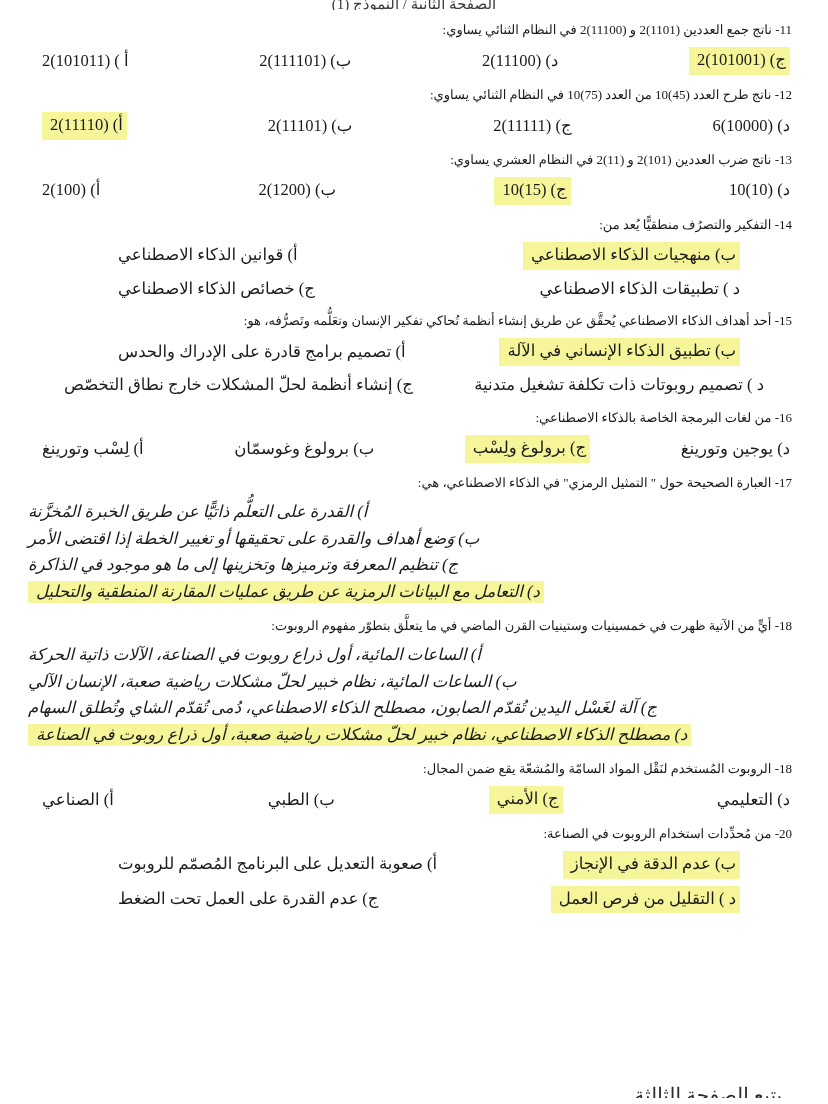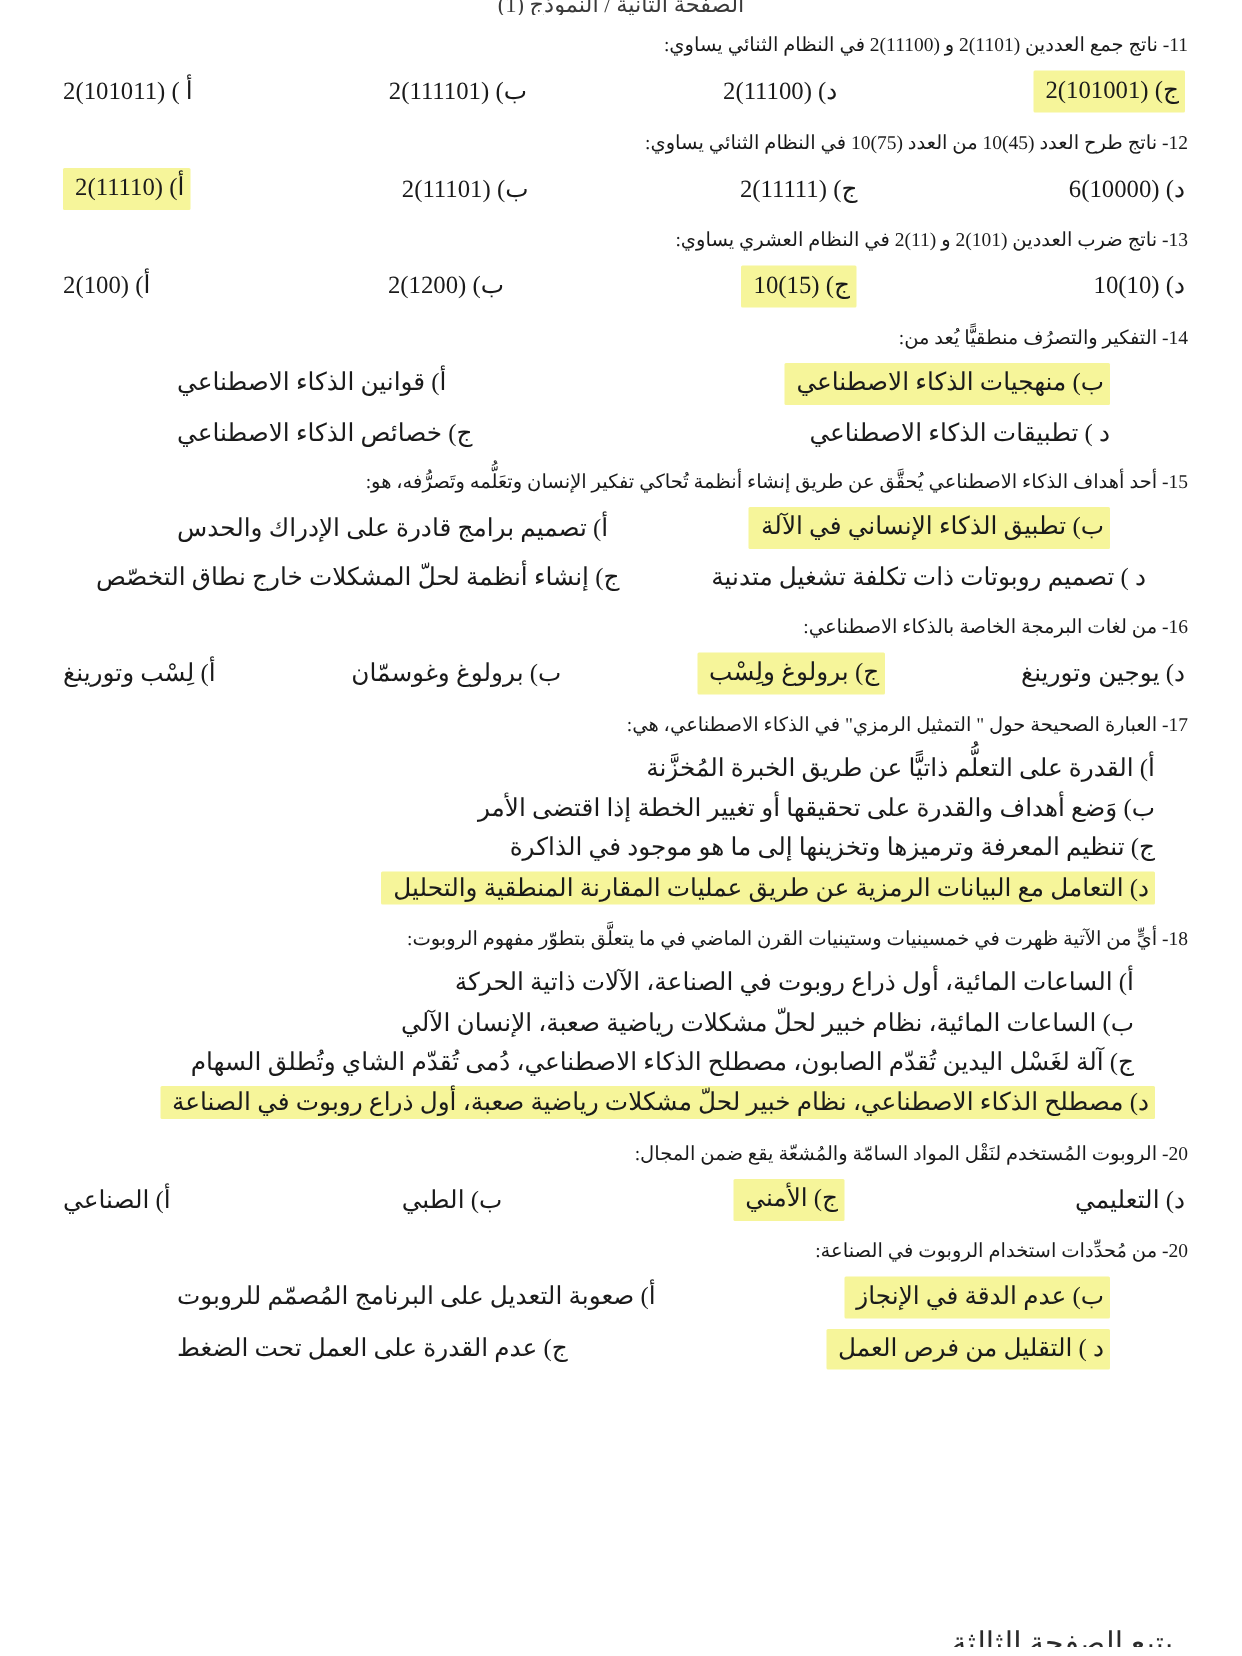--- a/index.html
+++ b/index.html
@@ -63,24 +63,25 @@
   }
   .opt.hl, .hl {
     background: #f6f59a;
     padding: 1px 4px 2px 8px;
     border-radius: 1px;
   }
   .stack {
     margin-top: 6px;
   }
   .stack .line {
-    text-align: right;
+    text-align: left;
     font-size: 16.5px;
     line-height: 1.62;
     padding-right: 30px;
+    font-style: italic;
   }
   .stack .line.indent2 {
     padding-right: 44px;
   }
   .footer-partial {
     position: absolute;
     bottom: 2px;
     right: 46px;
     font-size: 20px;
     color: #2b2b2b;
@@ -173,21 +174,21 @@
     <div class="q-stem">18- أيٍّ من الآتية ظهرت في خمسينيات وستينيات القرن الماضي في ما يتعلَّق بتطوّر مفهوم الروبوت:</div>
     <div class="stack">
       <div class="line indent2"><span>أ) الساعات المائية، أول ذراع روبوت في الصناعة، الآلات ذاتية الحركة</span></div>
       <div class="line indent2"><span>ب) الساعات المائية، نظام خبير لحلّ مشكلات رياضية صعبة، الإنسان الآلي</span></div>
       <div class="line indent2"><span>ج) آلة لغَسْل اليدين تُقدّم الصابون، مصطلح الذكاء الاصطناعي، دُمى تُقدّم الشاي وتُطلق السهام</span></div>
       <div class="line"><span class="hl">د) مصطلح الذكاء الاصطناعي، نظام خبير لحلّ مشكلات رياضية صعبة، أول ذراع روبوت في الصناعة</span></div>
     </div>
   </div>
 
   <div class="q">
-    <div class="q-stem">20- الروبوت المُستخدم لنَقْل المواد السامّة والمُشعّة يقع ضمن المجال:</div>
+    <div class="q-stem">18- الروبوت المُستخدم لنَقْل المواد السامّة والمُشعّة يقع ضمن المجال:</div>
     <div class="opts-row">
       <div class="opt">د) التعليمي</div>
       <div class="opt hl">ج) الأمني</div>
       <div class="opt">ب) الطبي</div>
       <div class="opt">أ) الصناعي</div>
     </div>
   </div>
 
   <div class="q">
     <div class="q-stem">20- من مُحدِّدات استخدام الروبوت في الصناعة:</div>

